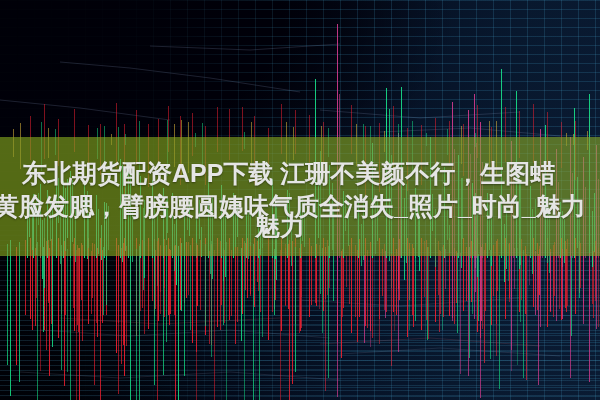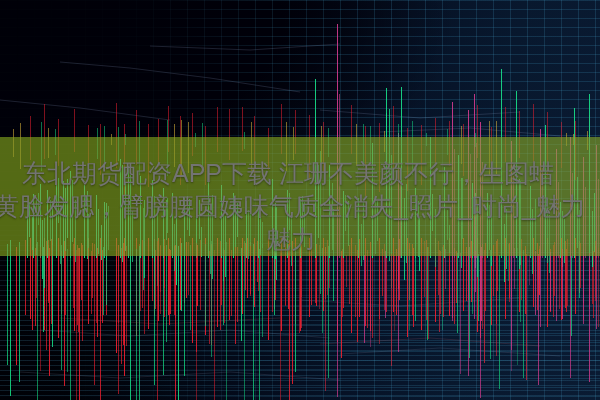--- a/index.html
+++ b/index.html
@@ -95,30 +95,30 @@
   #caption {
     position: absolute;
     left: 0;
     top: 137px;
     width: 600px;
     height: 119px;
     overflow: hidden;
   }
   .cap-line {
     position: absolute;
-    color: #737373;
+    color: #e5e5e5;
     font-size: 25px;
-    font-weight: normal;
+    font-weight: bold;
     letter-spacing: 0px;
     white-space: nowrap;
     text-shadow: 0 1px 2px rgba(0,0,0,0.38);
   }
   #cap-line-1 { left: 22px;  top: 20px; }
   #cap-line-2 { left: -6px;  top: 53px; }
-  #cap-line-3 { left: 255px; top: 86px; margin-left: 11px; }
+  #cap-line-3 { left: 255px; top: 73px; }
 </style>
 </head>
 <body>
 
 <div id="stage">
 
   <div class="layer" id="bg-base"></div>
   <div class="layer" id="bg-grid-h"></div>
   <div class="layer" id="bg-grid-h2"></div>
   <div class="layer" id="bg-grid-v"></div>

